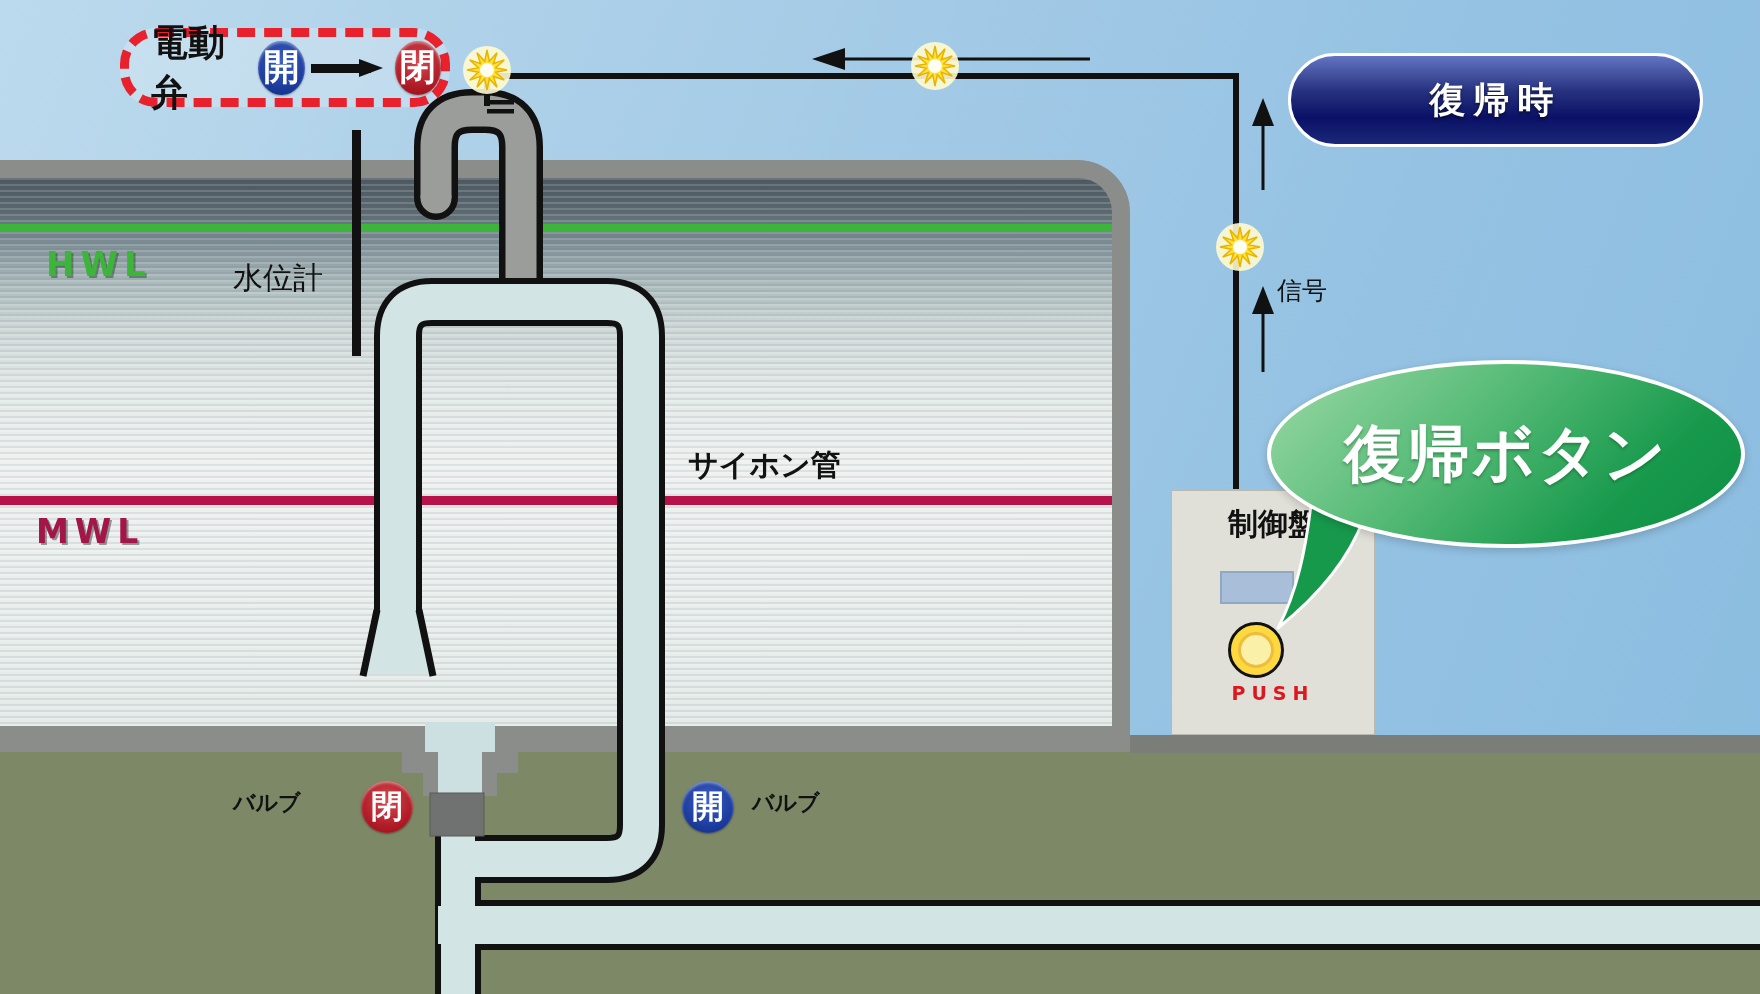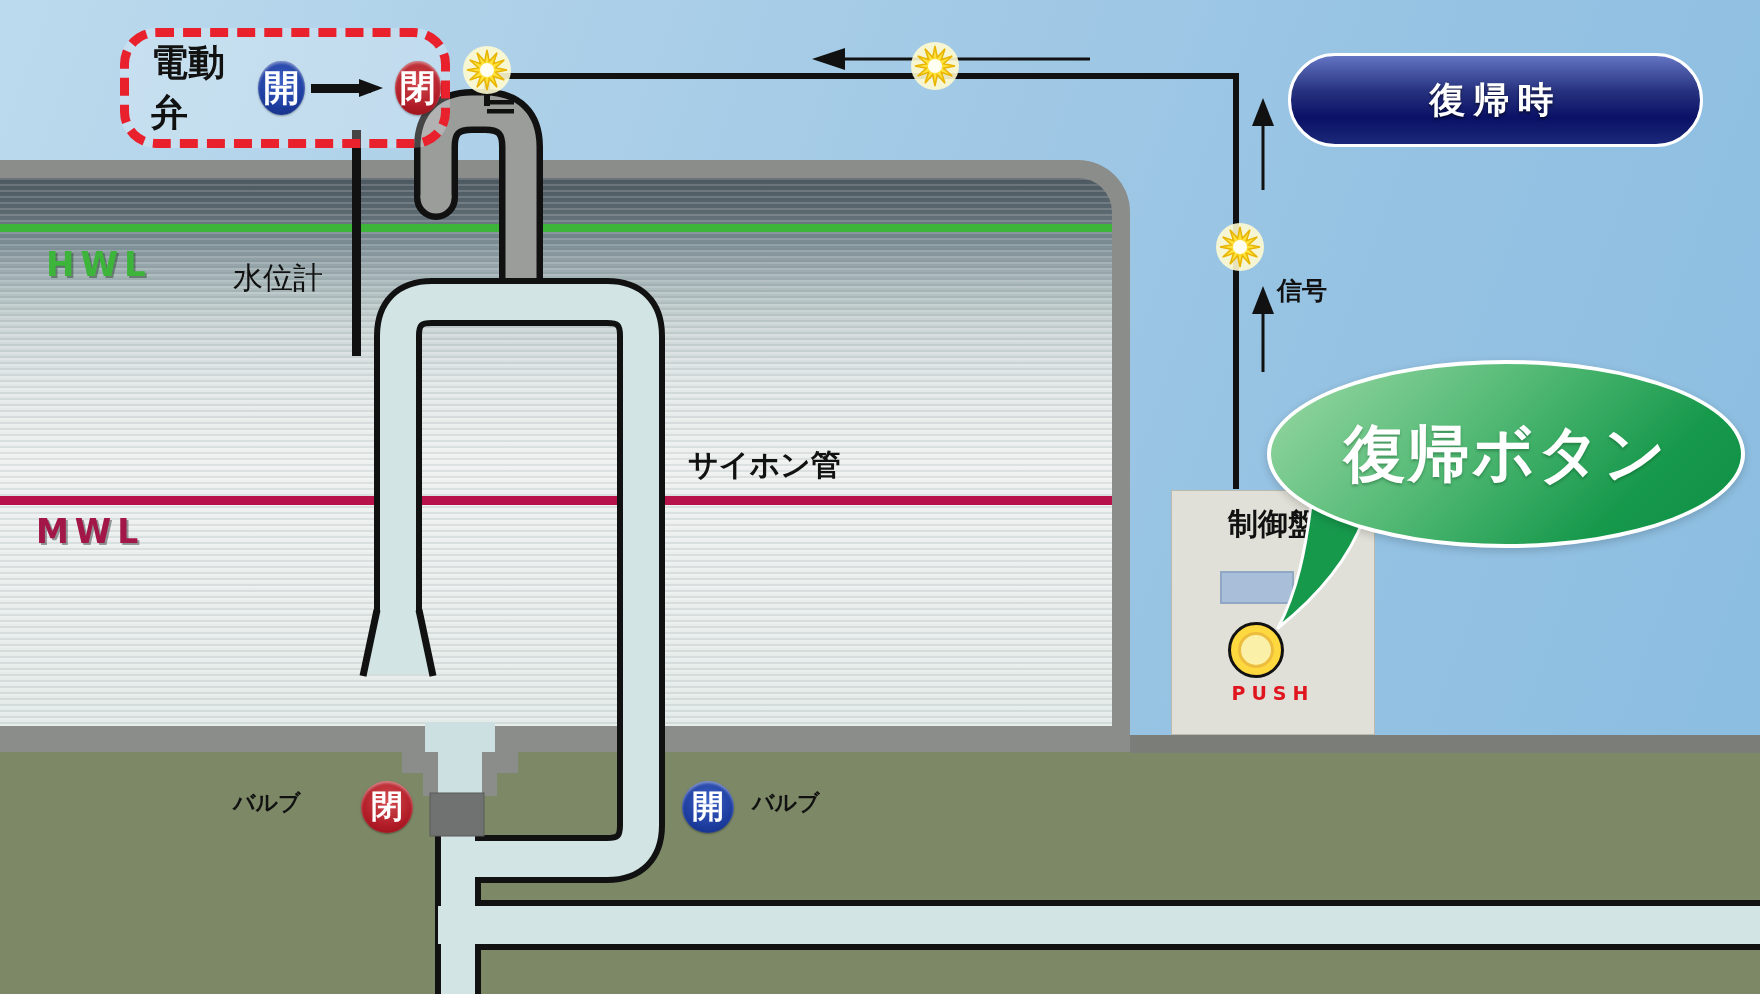--- a/index.html
+++ b/index.html
@@ -27,21 +27,21 @@
 
   
   .ground{position:absolute;left:0;top:752px;width:1760px;height:242px;background:#7d8966;z-index:0;}
   .curb{position:absolute;left:1130px;top:735px;width:630px;height:18px;background:#7a7d78;z-index:1;}
 
   
   svg.overlay{position:absolute;left:0;top:0;z-index:3;}
   svg.tail-layer{position:absolute;left:0;top:0;z-index:5;}
 
   
-  .callout{position:absolute;left:120px;top:28px;width:330px;height:120px;z-index:4;
+  .callout{position:absolute;left:120px;top:28px;width:330px;height:79px;z-index:4;
            border:9px dashed #e8212c;border-radius:36px;background:rgba(255,255,255,.22);
            display:flex;align-items:center;padding-left:22px;box-sizing:border-box;}
   .callout-label{color:#111;font-size:37px;font-weight:bold;}
   .badge{border-radius:50%;display:flex;align-items:center;justify-content:center;
          color:#fff;font-weight:bold;box-shadow:inset 0 2px 3px rgba(255,255,255,.45),0 1px 2px rgba(0,0,0,.35);}
   .badge-blue{background:radial-gradient(circle at 50% 38%,#3f62c6,#1c3c9e 62%,#122a78);}
   .badge-red{background:radial-gradient(circle at 50% 38%,#d44d52,#b01b26 62%,#8d1018);}
   .badge-lg{width:54px;height:54px;font-size:36px;}
   .callout .badge{margin-left:12px;}
   .flow-arrow{width:84px;height:18px;margin-left:6px;position:relative;}
@@ -51,21 +51,21 @@
 
   
   .pill{position:absolute;left:1288px;top:53px;width:415px;height:94px;border-radius:48px;z-index:4;
         background:linear-gradient(180deg,#6274c2 0%,#27327f 40%,#0a1166 70%,#1b2878 100%);
         border:3px solid #fff;box-sizing:border-box;
         display:flex;align-items:center;justify-content:center;
         color:#fff;font-size:36px;font-weight:bold;letter-spacing:8px;
         text-shadow:0 2px 3px rgba(0,0,0,.55);}
 
   
-  .signal-label{left:1277px;top:274px;color:#111;font-size:25px;font-weight:bold;z-index:4;}
+  .signal-label{left:1277px;top:274px;color:#111;font-size:25px;font-weight:normal;z-index:4;}
 
   
   .panel{position:absolute;left:1171px;top:490px;width:204px;height:245px;background:#e0e0d8;
          border:1px solid #b9b9ae;box-sizing:border-box;z-index:4;}
   .panel-title{position:absolute;left:0;right:0;top:13px;text-align:center;
                color:#111;font-size:30px;font-weight:bold;}
   .panel-screen{position:absolute;left:48px;top:80px;width:74px;height:33px;
                 background:#a9bed8;border:2px solid #91a8c5;box-sizing:border-box;}
   .panel-button{position:absolute;left:56px;top:131px;width:56px;height:56px;border-radius:50%;
                 background:#fdd83e;border:3px solid #111;box-sizing:border-box;cursor:pointer;}

